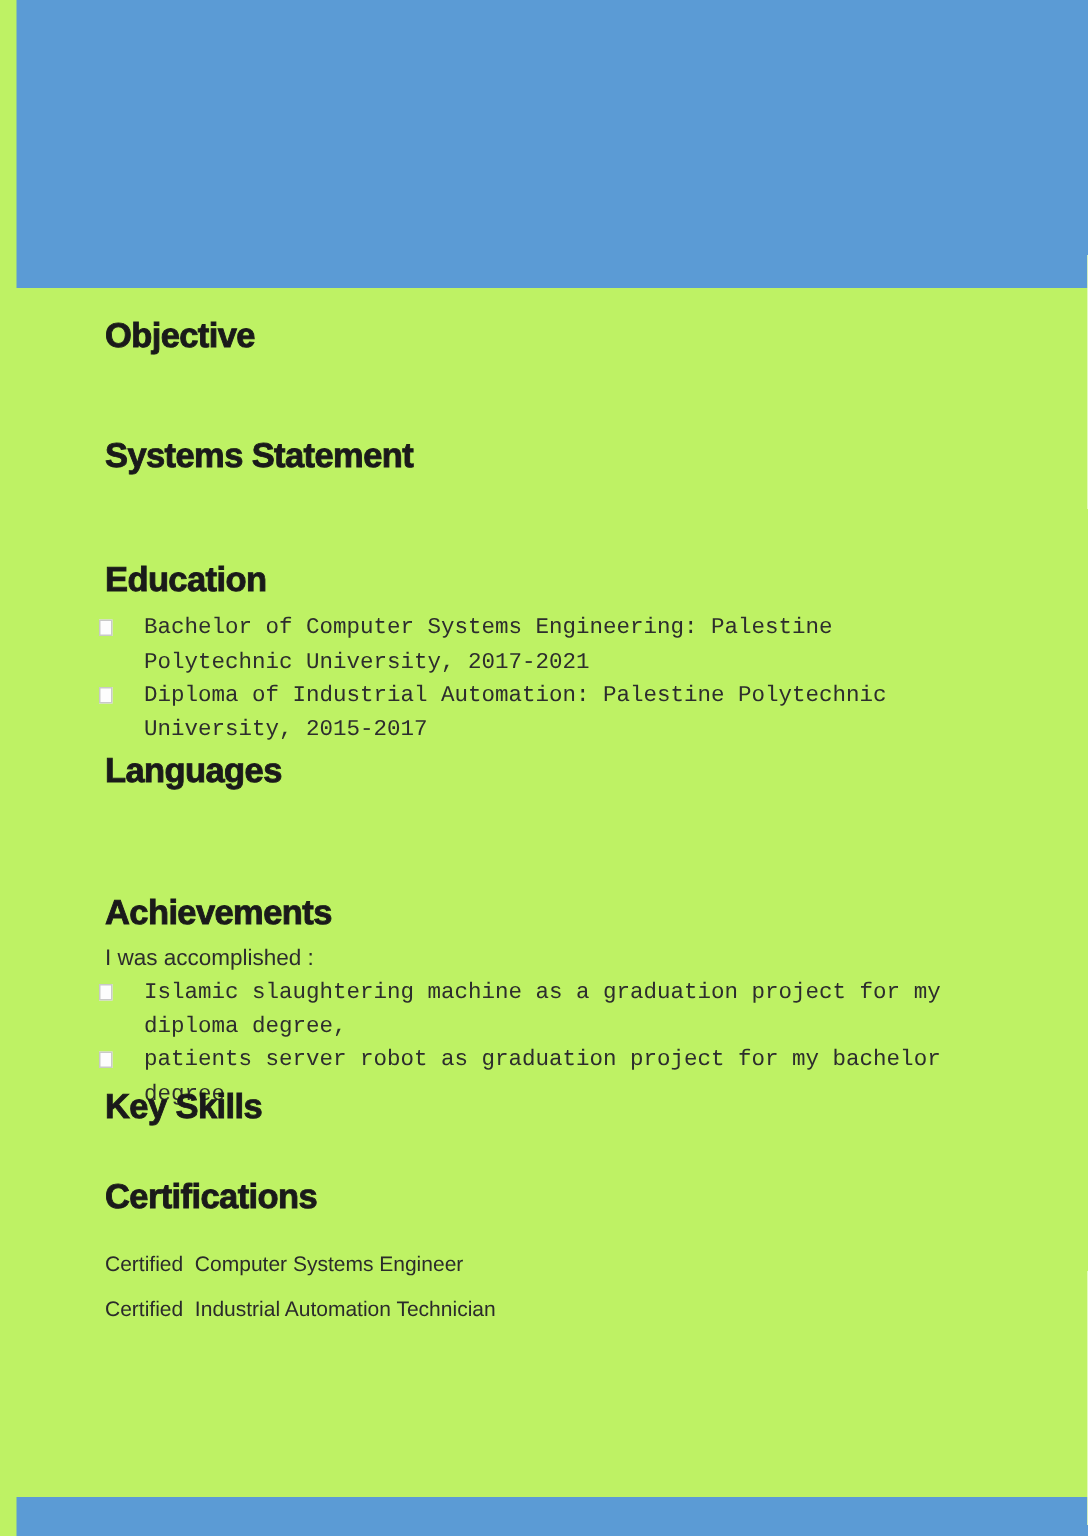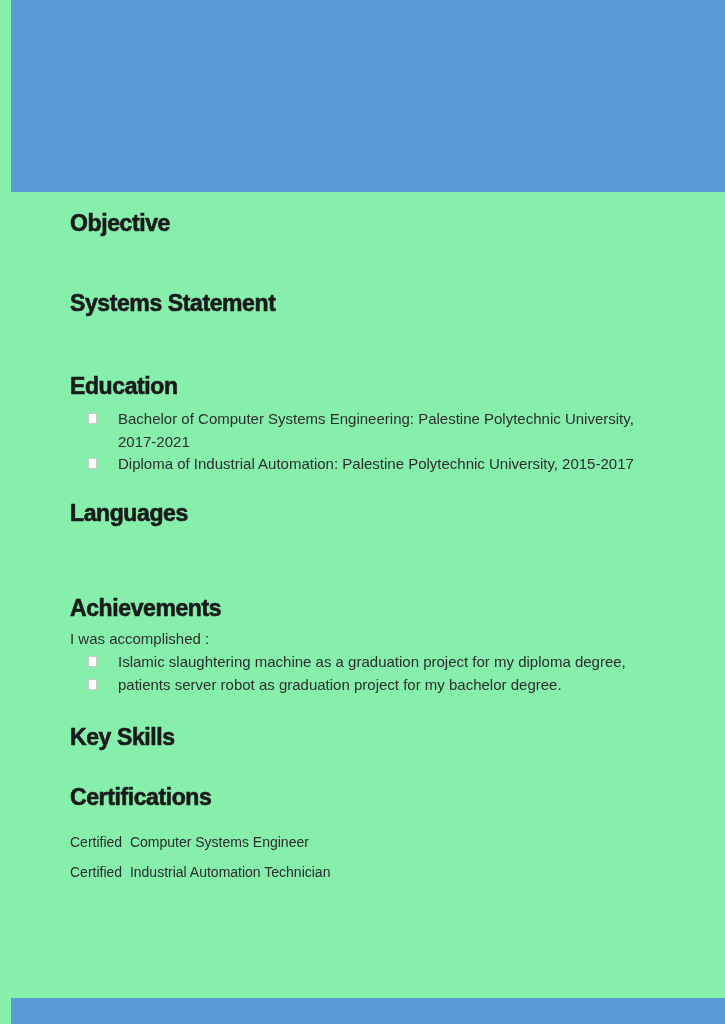--- a/index.html
+++ b/index.html
@@ -1,20 +1,20 @@
 <!DOCTYPE html>
 <html><head>
 <meta charset="utf-8">
 <style>
   html, body { margin: 0; padding: 0; background: #ffffff; }
   .page {
     position: relative;
     width: 725px;
     height: 1024px;
-    background: #86efac;
+    background: #bef264;
     font-family: "Liberation Sans", "DejaVu Sans", sans-serif;
     color: #2d2d2d;
     overflow: hidden;
   }
   .band {
     position: absolute;
     left: 11px;
     right: 0;
   }
   .band.top { top: 0; height: 192px; }
@@ -32,25 +32,26 @@
     white-space: nowrap;
   }
   .para {
     left: 70px;
     width: 600px;
     font-size: 15px;
     line-height: 19px;
     color: #2d2d2d;
   }
   ul.bullets {
-    left: 80px;
+    left: 58px;
     width: 592px;
     margin: 0;
     padding: 0;
     list-style: none;
+    font-family: Liberation Mono, monospace;
   }
   ul.bullets li {
     position: relative;
     padding-left: 38px;
     font-size: 15px;
     line-height: 22.5px;
     color: #2d2d2d;
   }
   .sq {
     position: absolute;

